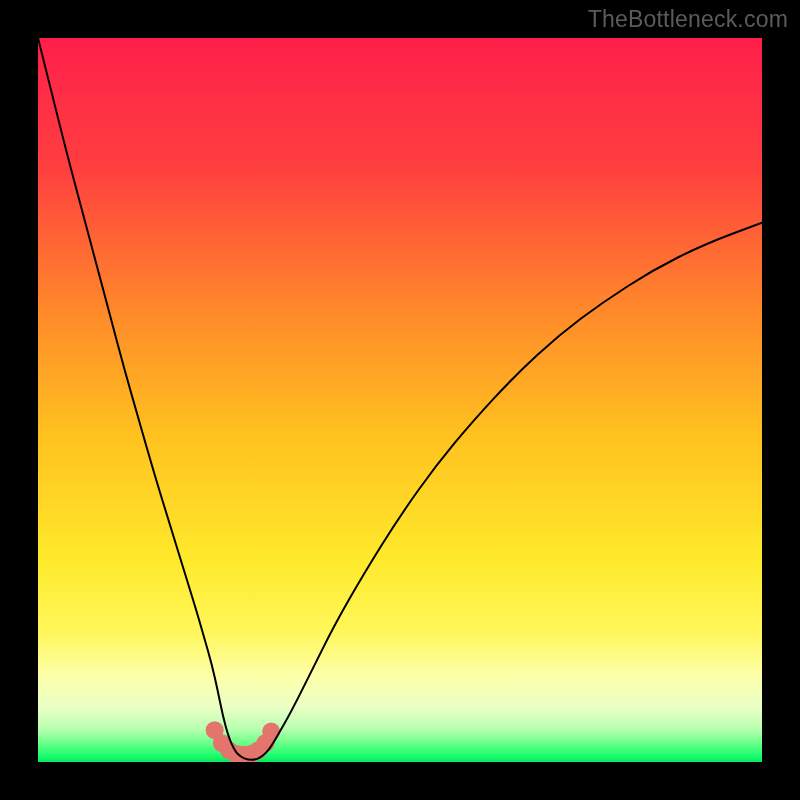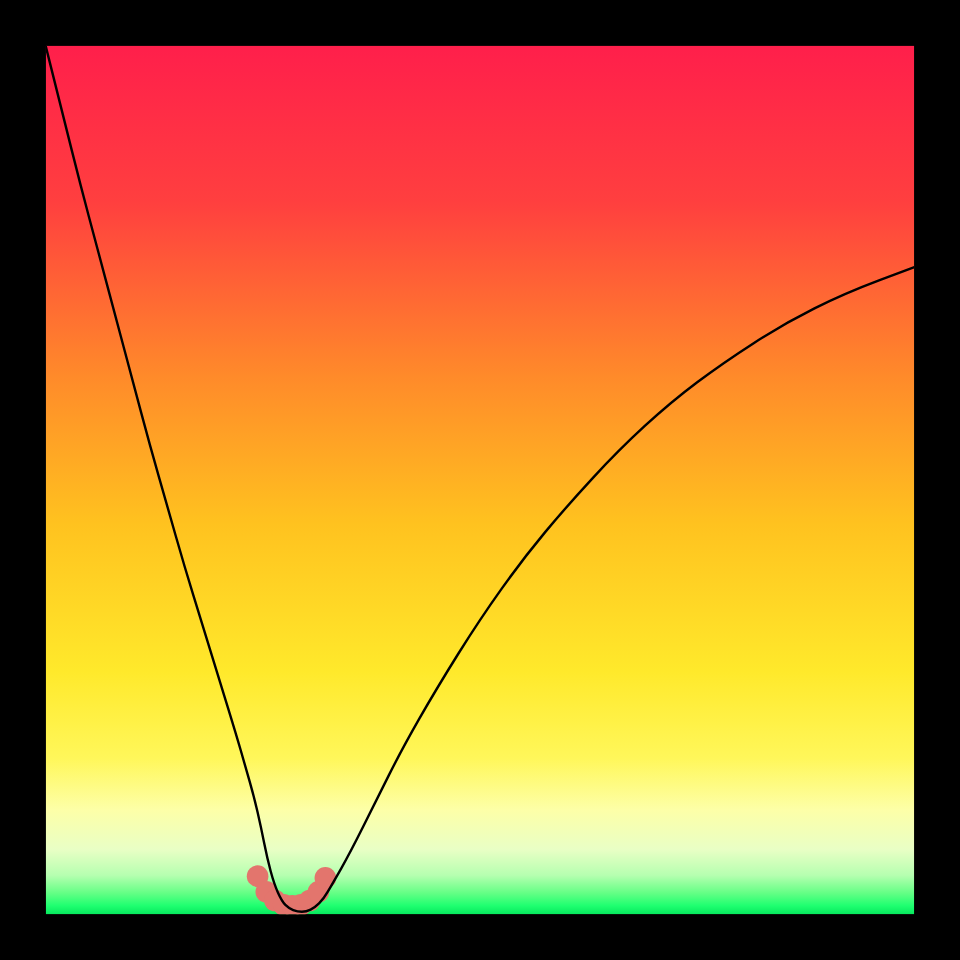--- a/index.html
+++ b/index.html
@@ -49,20 +49,21 @@
     font-size: 23px;
     letter-spacing: 0.2px;
     font-weight: 500;
   }
 </style>
 </head>
 <body>
 
 <div class="frame">
 
+  <div class="watermark">TheBottleneck.com</div>
 
   <div class="plot-area">
 
     <svg class="gradient-bg" viewBox="0 0 724 724" preserveAspectRatio="none">
       <defs>
         <linearGradient id="bgGrad" x1="0" y1="0" x2="0" y2="1">
             <stop offset="0%" stop-color="#ff1f4b"></stop>
             <stop offset="18%" stop-color="#ff3f3f"></stop>
             <stop offset="38%" stop-color="#ff8a2a"></stop>
             <stop offset="55.00000000000001%" stop-color="#ffc21f"></stop>

